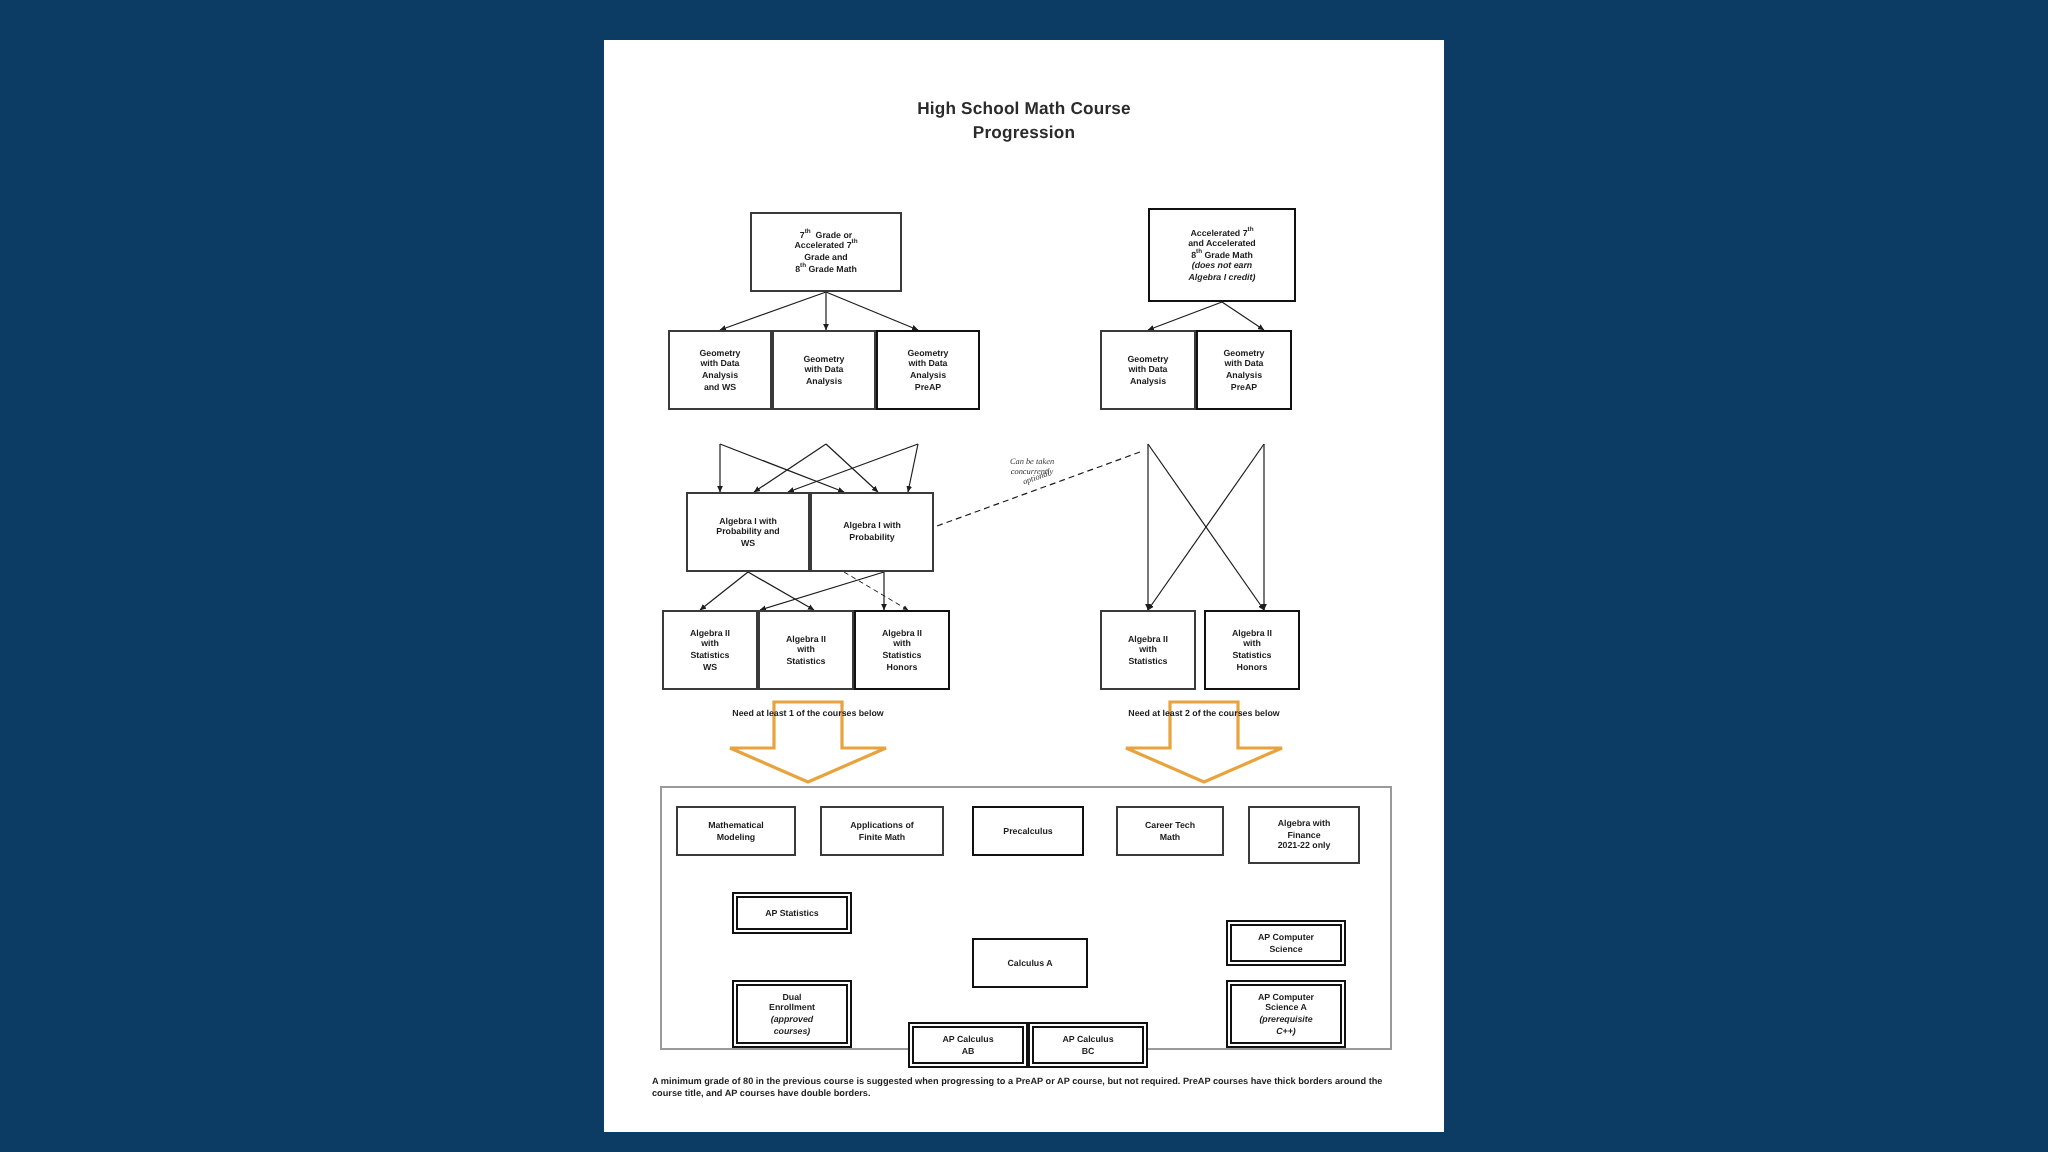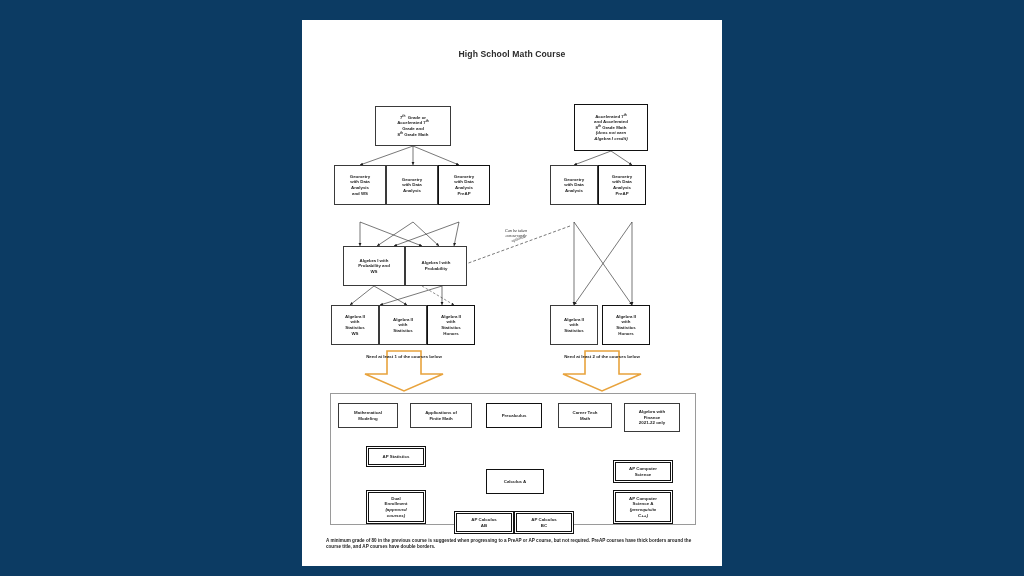--- a/index.html
+++ b/index.html
@@ -63,20 +63,21 @@
   }
 </style>
 </head>
 <body>
 
 <div id="slide">
   <div class="diagram">
 
     <div id="title">
       <div>High School Math Course</div>
+      <div>Progression</div>
     </div>
 
     <svg class="layer" viewBox="0 0 420 546">
       <defs>
         <marker id="ah" markerWidth="6" markerHeight="6" refX="5" refY="3" orient="auto">
           <path d="M0,0.6 L5.2,3 L0,5.4 z" fill="#1d1d1d"></path>
         </marker>
         <marker id="ahd" markerWidth="6" markerHeight="6" refX="5" refY="3" orient="auto">
           <path d="M0,0.6 L5.2,3 L0,5.4 z" fill="#1d1d1d"></path>
         </marker>

